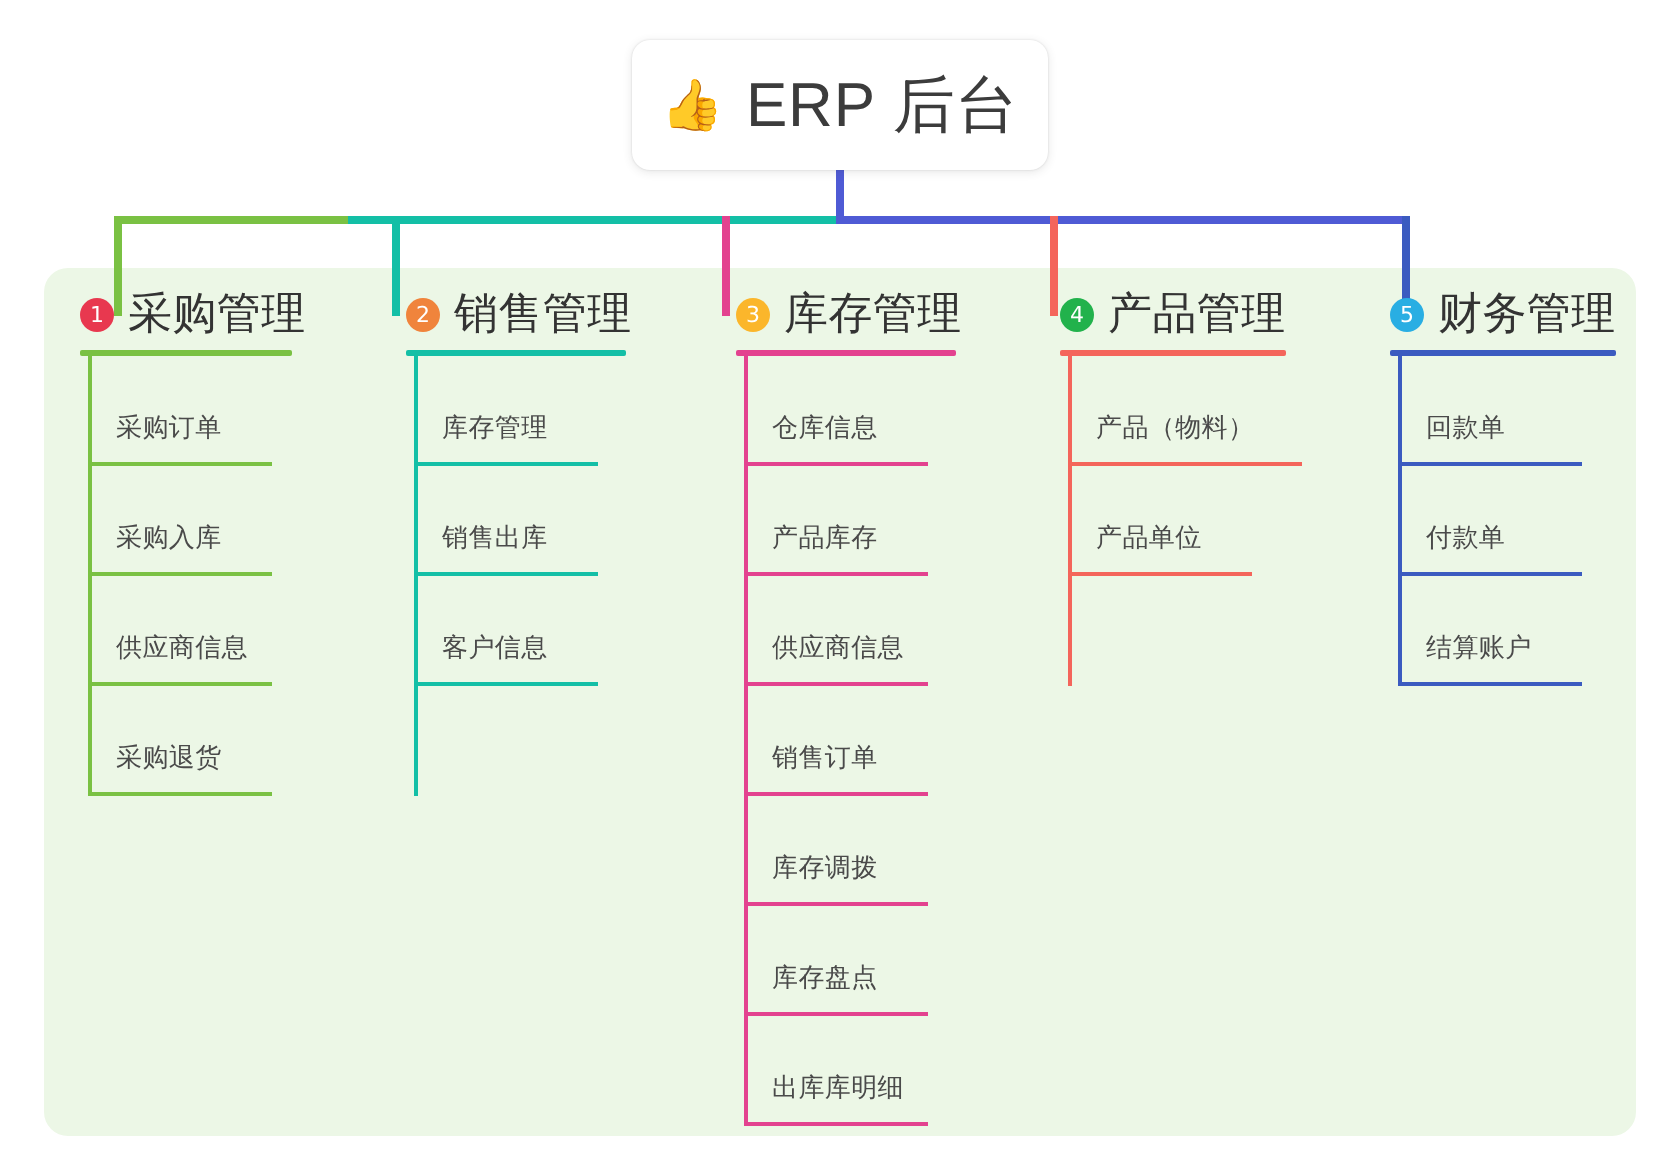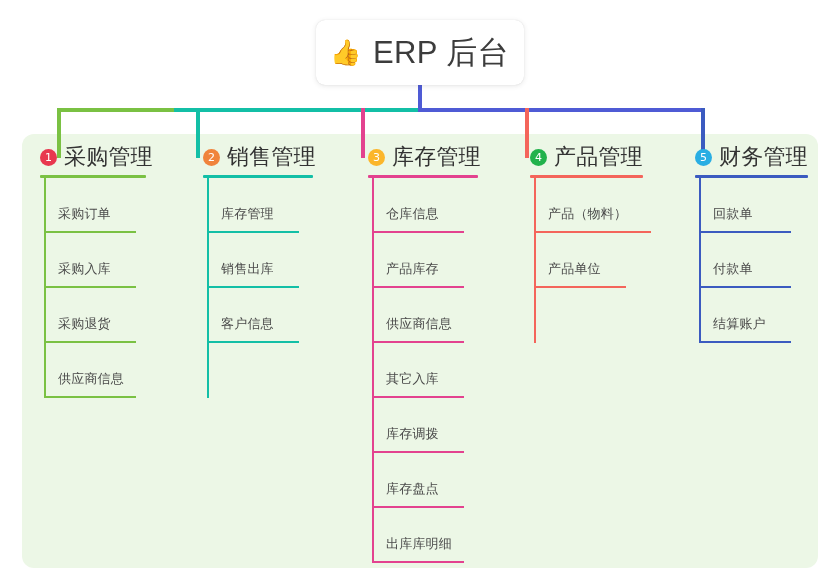--- a/index.html
+++ b/index.html
@@ -175,25 +175,25 @@
         <div class="trunk" style="background: rgb(122, 193, 67); height: 220px;"></div>
         <div class="item">
           <span class="item-label">采购订单</span>
           <div class="item-rule" style="background: rgb(122, 193, 67);"></div>
         </div>
         <div class="item">
           <span class="item-label">采购入库</span>
           <div class="item-rule" style="background: rgb(122, 193, 67);"></div>
         </div>
         <div class="item">
+          <span class="item-label">供应商信息</span>
+          <div class="item-rule" style="background: rgb(122, 193, 67);"></div>
+        </div>
+        <div class="item">
           <span class="item-label">采购退货</span>
-          <div class="item-rule" style="background: rgb(122, 193, 67);"></div>
-        </div>
-        <div class="item">
-          <span class="item-label">供应商信息</span>
           <div class="item-rule" style="background: rgb(122, 193, 67);"></div>
         </div>
       </div>
     </div>
     <div class="column" style="left: 185px; width: 150px;">
       <div class="col-head">
         <span class="badge" style="background: rgb(240, 132, 60);">2</span>
         <span class="col-title">销售管理</span>
       </div>
       <div class="col-underline" style="width: 110px; background: rgb(19, 191, 166);"></div>
@@ -227,21 +227,21 @@
         </div>
         <div class="item">
           <span class="item-label">产品库存</span>
           <div class="item-rule" style="background: rgb(227, 66, 143);"></div>
         </div>
         <div class="item">
           <span class="item-label">供应商信息</span>
           <div class="item-rule" style="background: rgb(227, 66, 143);"></div>
         </div>
         <div class="item">
-          <span class="item-label">其它入库</span>
+          <span class="item-label">销售订单</span>
           <div class="item-rule" style="background: rgb(227, 66, 143);"></div>
         </div>
         <div class="item">
           <span class="item-label">库存调拨</span>
           <div class="item-rule" style="background: rgb(227, 66, 143);"></div>
         </div>
         <div class="item">
           <span class="item-label">库存盘点</span>
           <div class="item-rule" style="background: rgb(227, 66, 143);"></div>
         </div>

